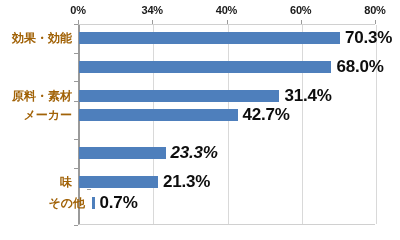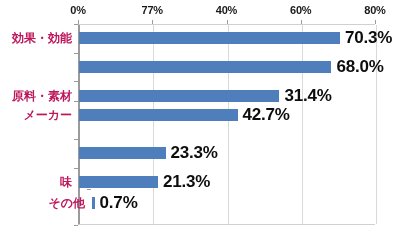--- a/index.html
+++ b/index.html
@@ -88,21 +88,21 @@
     height: 28.71px;
   }
 
   .cat-label {
     position: absolute;
     right: 328px; 
     top: 50%;
     transform: translateY(-50%);
     font-size: 12px;
     font-weight: bold;
-    color: #be185d;
+    color: #a16207;
     white-space: nowrap;
     text-align: right;
     letter-spacing: 0px;
   }
 
   .cat-tick {
     position: absolute;
     left: 74px;
     top: 0;
     width: 4px;
@@ -130,21 +130,21 @@
     letter-spacing: -0.2px;
   }
 </style>
 </head>
 <body>
 
 <div id="chart-root">
 
   <div id="x-axis-labels">
       <span class="x-tick-label" style="left: 78px;">0%</span>
-      <span class="x-tick-label" style="left: 152.25px;">77%</span>
+      <span class="x-tick-label" style="left: 152.25px;">34%</span>
       <span class="x-tick-label" style="left: 226.5px;">40%</span>
       <span class="x-tick-label" style="left: 300.75px;">60%</span>
       <span class="x-tick-label" style="left: 375px;">80%</span>
     </div>
 
   <div id="plot-area">
       <div class="gridline axis-line" style="left: 0px;"></div>
       <div class="gridline" style="left: 74.25px;"></div>
       <div class="gridline" style="left: 148.5px;"></div>
       <div class="gridline" style="left: 222.75px;"></div>
@@ -171,21 +171,21 @@
       </div>
       <div class="bar-row" style="top: 77px; height: 28.7143px;">
         <span class="cat-label">メーカー</span>
         <div class="cat-tick"></div>
         <div class="bar" style="width: 158.524px; background: rgb(78, 127, 188);"></div>
         <span class="value-label" style="left: 242.524px;">42.7%</span>
       </div>
       <div class="bar-row" style="top: 114.857px; height: 28.7143px;">
         <div class="cat-tick"></div>
         <div class="bar" style="width: 86.5012px; background: rgb(78, 127, 188);"></div>
-        <span class="value-label" style="left: 170.501px;">23.3%</span>
+        <span class="value-label" style="left: 170.501px; font-style: italic;">23.3%</span>
       </div>
       <div class="bar-row" style="top: 143.571px; height: 28.7143px;">
         <span class="cat-label">味</span>
         <div class="cat-tick"></div>
         <div class="bar" style="width: 79.0763px; background: rgb(78, 127, 188);"></div>
         <span class="value-label" style="left: 163.076px;">21.3%</span>
       </div>
       <div class="bar-row" style="top: 165px; height: 28.7143px; margin-left: 13px;">
         <span class="cat-label">その他</span>
         <div class="cat-tick"></div>

